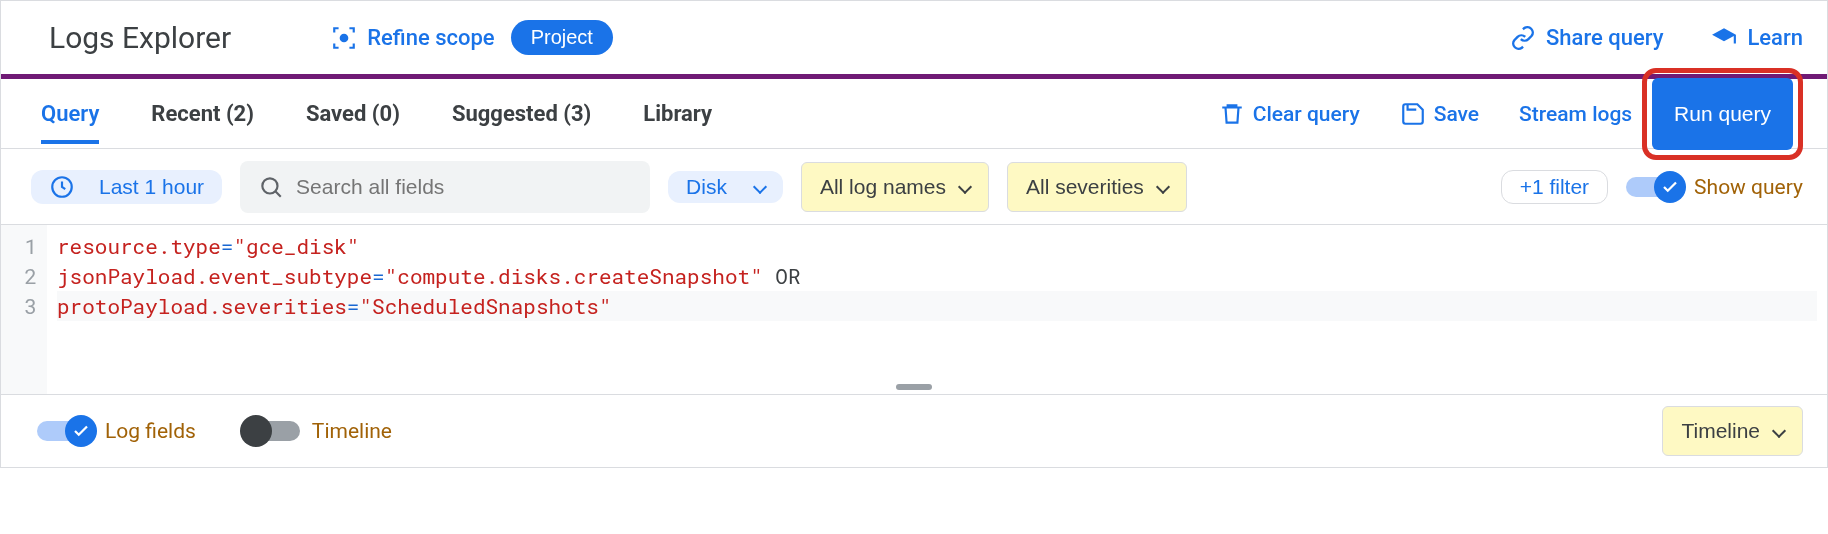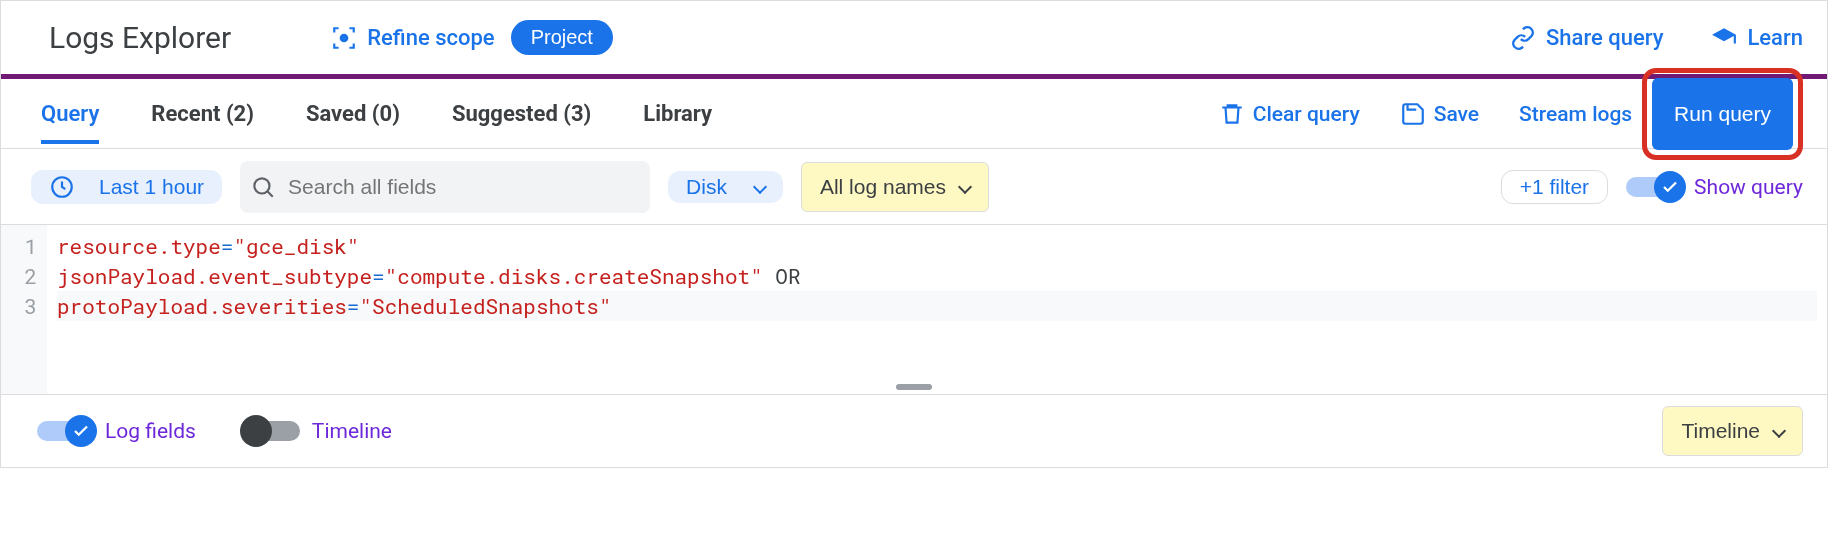--- a/index.html
+++ b/index.html
@@ -91,36 +91,36 @@
   .pill {
     display: flex; align-items: center; gap: 24px;
     background: #e8f0fe; color: #1a73e8;
     border-radius: 12px; padding: 4px 18px;
     font-size: 21px; font-weight: 500;
     cursor: pointer; border: none;
   }
   .search-box {
     display: flex; align-items: center; gap: 12px;
     background: #f1f3f4; border-radius: 8px;
-    padding: 12px 10px; width: 410px; height: 52px;
+    padding: 12px 18px; width: 410px; height: 52px;
   }
   .search-box input {
     border: none; background: transparent; outline: none;
     font-size: 21px; color: #5f6368; flex: 1;
   }
   .dropdown-white {
     display: flex; align-items: center; gap: 10px;
     background: #fef9c3; border: 1px solid #dadce0;
     border-radius: 6px; padding: 12px 18px;
     font-size: 21px; color: #3c4043; font-weight: 500;
     cursor: pointer;
   }
   .toggle {
     display: flex; align-items: center; gap: 12px;
-    font-size: 21px; color: #6d28d9;
+    font-size: 21px; color: #a16207;
   }
   .switch {
     position: relative; width: 56px; height: 20px;
     background: #aecbfa; border-radius: 10px;
   }
   .switch .thumb {
     position: absolute; right: -4px; top: -6px;
     width: 32px; height: 32px; border-radius: 50%;
     background: #1a73e8; display: flex;
     align-items: center; justify-content: center;
@@ -250,20 +250,24 @@
       <input type="text" placeholder="Search all fields" style="">
     </div>
     <button class="pill">
       <span>Disk</span>
       <span class="chev"></span>
     </button>
     <button class="dropdown-white">
       <span>All log names</span>
       <span class="chev" style="color:#3c4043"></span>
     </button>
+    <button class="dropdown-white">
+      <span>All severities</span>
+      <span class="chev" style="color:#3c4043"></span>
+    </button>
     <div class="spacer"></div>
     <button class="pill" style="background:#fff;border:1px solid #dadce0">
       <span>+1 filter</span>
     </button>
     <div class="toggle">
       <div class="switch">
         <div class="thumb">
           <svg width="18" height="18" viewBox="0 0 24 24">
               <path d="M20 6L9 17l-5-5" fill="none" stroke="#fff" stroke-width="3"></path>
             </svg>

